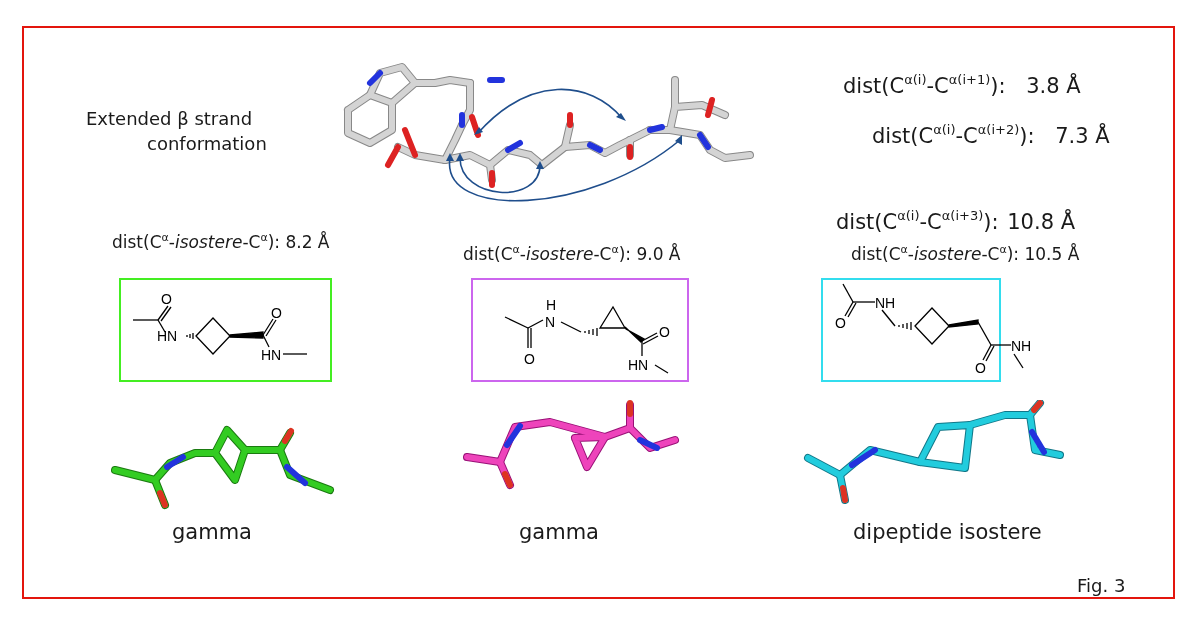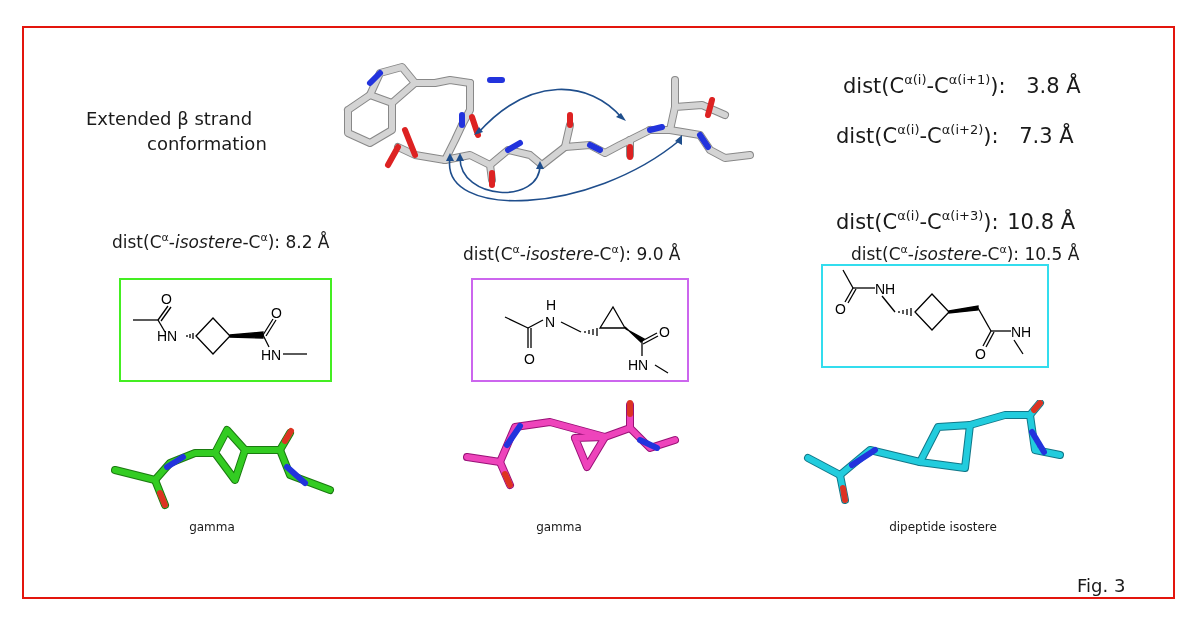--- a/index.html
+++ b/index.html
@@ -10,21 +10,21 @@
     .abs { position: absolute; }
     .title-text { font-size: 18px; line-height: 23px; color: #1a1a1a; }
     .dist { font-size: 21px; white-space: nowrap; }
     .dist sup { font-size: 13px; vertical-align: 9px; line-height: 0; }
     .iso-label { font-size: 17px; white-space: nowrap; }
     .iso-label sup { font-size: 11px; vertical-align: 7px; line-height: 0; }
     .iso-label i { font-style: italic; }
     .box { position: absolute; border: 2px solid; box-sizing: border-box; background: #fff; }
     .box svg { position: absolute; left: 0; top: 0; }
     .chem-text { font-family: "Liberation Sans", sans-serif; font-size: 14px; fill: #000; }
-    .caption { font-size: 12px; white-space: nowrap; text-align: center; }
+    .caption { font-size: 21px; white-space: nowrap; text-align: center; }
     .fig { font-size: 18px; }
   </style>
 </head>
 <body>
 
 <div class="frame"></div>
 
 <div class="abs title-text" style="left:86px; top:107px;">Extended β strand</div>
 <div class="abs title-text" style="left:147px; top:132px;text-align:right;">conformation</div>
 
@@ -93,21 +93,21 @@
     <polygon points="210,106 206,114 214,114"></polygon>
     <polygon points="120,98 116,106 124,106"></polygon>
     <polygon points="352,80 345,86 352,90"></polygon>
   </g>
 </svg>
 
 <div class="abs dist" style="left:836px; top:74px;margin-left:7px;">
   <span>dist(C</span><sup>α(i)</sup><span>-C</span><sup>α(i+1)</sup><span>):</span>
   <span style="display:inline-block; width:14px;"></span><span>3.8 Å</span>
 </div>
-<div class="abs dist" style="left:836px; top:124px;">
+<div class="abs dist" style="left:872px; top:124px;">
   <span>dist(C</span><sup>α(i)</sup><span>-C</span><sup>α(i+2)</sup><span>):</span>
   <span style="display:inline-block; width:14px;"></span><span>7.3 Å</span>
 </div>
 <div class="abs dist" style="left:836px; top:174px;margin-top:36px;">
   <span>dist(C</span><sup>α(i)</sup><span>-C</span><sup>α(i+3)</sup><span>):</span>
   <span style="display:inline-block; width:2px;"></span><span>10.8 Å</span>
 </div>
 
 <div class="abs iso-label" style="left:112px; top:232px;">
   <span>dist(C</span><sup>α</sup><span>-</span><i>isostere</i><span>-C</span><sup>α</sup><span>): 8.2 Å</span>
@@ -170,21 +170,21 @@
       <line x1="182" y1="85" x2="195" y2="93"></line>
     </g>
     <text class="chem-text" x="73" y="30">H</text>
     <text class="chem-text" x="72" y="47">N</text>
     <text class="chem-text" x="51" y="84">O</text>
     <text class="chem-text" x="186" y="57">O</text>
     <text class="chem-text" x="155" y="90">HN</text>
   </svg>
 </div>
 
-<div class="box" style="left:821px; top:264px; width:228px; height:104px; border-color:#33ddee;">
+<div class="box" style="left:821px; top:278px; width:180px; height:104px; border-color:#33ddee;">
   <svg width="216" height="100" viewBox="0 0 216 100">
     <g stroke="#000" stroke-width="1.3" fill="none">
       <line x1="20" y1="4" x2="30" y2="22"></line>
       <line x1="30" y1="22" x2="22" y2="36"></line>
       <line x1="33" y1="23" x2="25" y2="37"></line>
       <line x1="30" y1="22" x2="52" y2="22"></line>
       <line x1="59" y1="30" x2="72" y2="46"></line>
 
       <line x1="76" y1="45" x2="76" y2="47"></line>
       <line x1="80" y1="44" x2="80" y2="48"></line>

